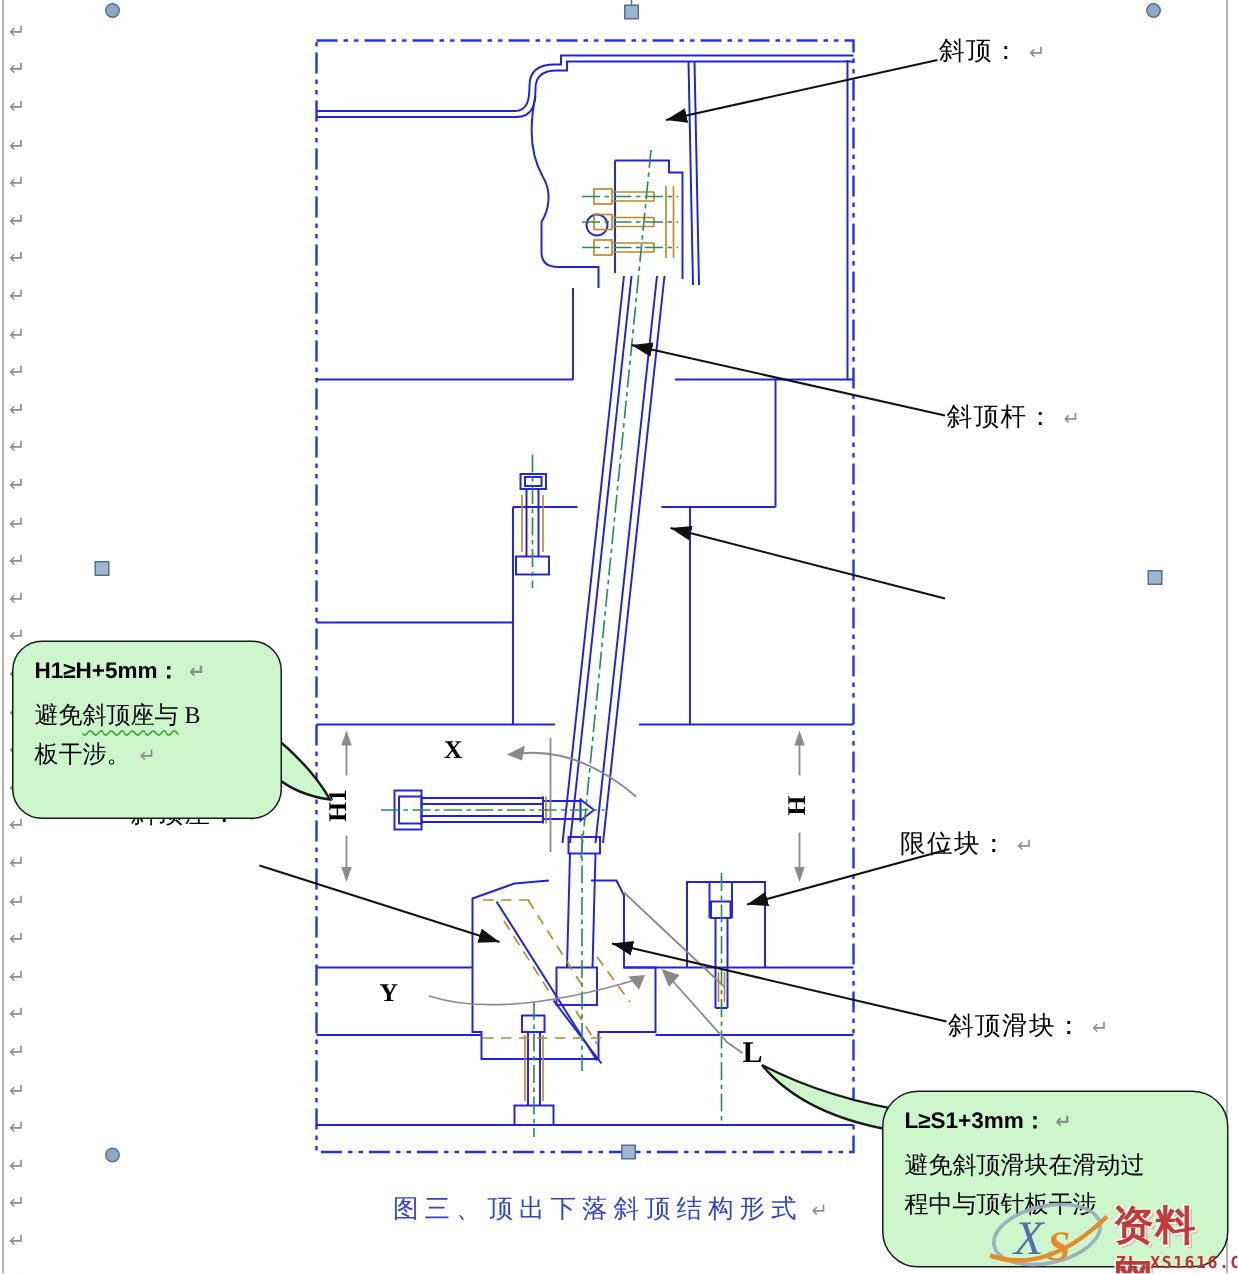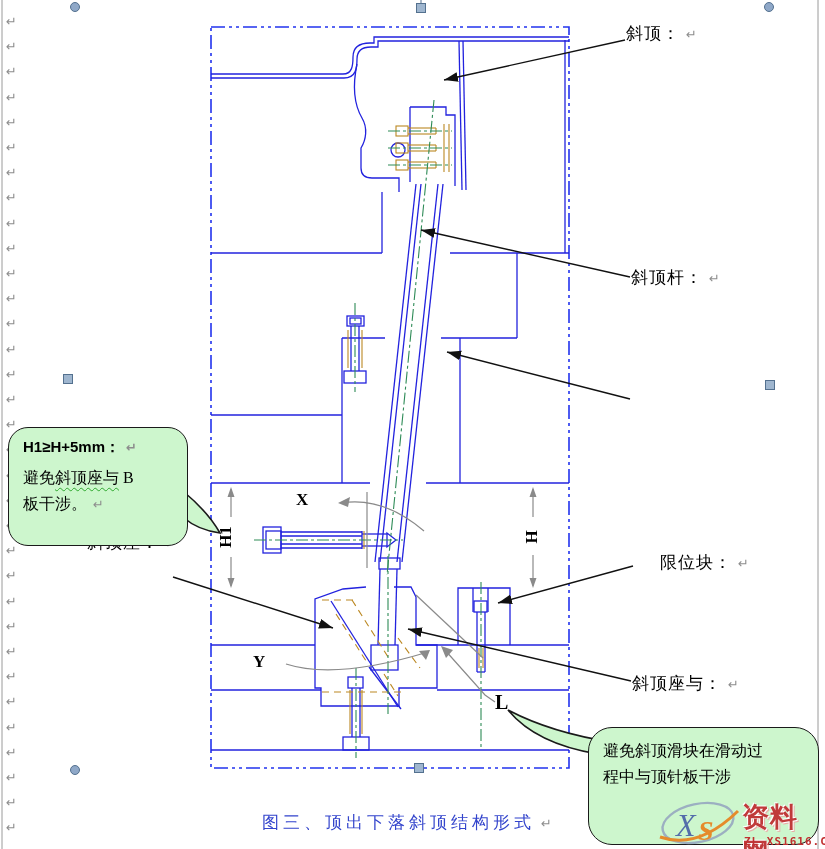--- a/index.html
+++ b/index.html
@@ -13,21 +13,21 @@
   .dim{position:absolute;font-size:17px;font-weight:bold;color:#000;
        font-family:"Liberation Serif",serif;}
   .rot{transform:rotate(-90deg);transform-origin:center;}
   .callout{position:absolute;background:#cdf6cd;border:1.6px solid #1a1a1a;border-radius:20px;
            padding:10px 12px 22px 14px;box-sizing:border-box;z-index:4;}
   .callout .title{font-family:"Liberation Sans","DejaVu Sans",sans-serif;font-weight:bold;
            font-size:15px;color:#000;margin-bottom:8px;}
   .callout .body{font-size:16px;line-height:26px;color:#000;}
   .wavy{text-decoration:underline;text-decoration-style:wavy;text-decoration-color:#2ea82e;
         text-decoration-thickness:1px;text-underline-offset:4px;}
-  .caption{position:absolute;color:#3344cc;font-size:17px;letter-spacing:4px;white-space:nowrap;margin-top:17px;}
+  .caption{position:absolute;color:#3344cc;font-size:17px;letter-spacing:4px;white-space:nowrap;}
   .wm-brand{position:absolute;font-size:27px;font-weight:bold;color:#c03a3a;letter-spacing:1px;
         font-family:"Liberation Sans",sans-serif;z-index:7;
         text-shadow:-1px -1px 0 #fff,1px 1px 0 #fff,2px 2px 0 #e6b0a8;}
   .wm-url{position:absolute;font-size:11px;font-weight:bold;color:#c03030;letter-spacing:1px;
         font-family:"DejaVu Sans Mono",monospace;z-index:7;}
   .wm-logo{z-index:7;opacity:.92;}
 </style>
 </head>
 <body>
 
@@ -255,45 +255,46 @@
       <span class="pm mpm" style="top: 806.4px;">↵</span>
       <span class="pm mpm" style="top: 831.6px;">↵</span>
     </div>
 
   <div class="lbl" style="left:626px;top:22px">
     <span>斜顶：</span><span class="pm">↵</span>
   </div>
   <div class="lbl" style="left:631px;top:266px">
     <span>斜顶杆：</span><span class="pm">↵</span>
   </div>
-  <div class="lbl" style="left:660px;top:551px">
+  <div class="lbl" style="left:600px;top:551px">
     <span>限位块：</span><span class="pm">↵</span>
   </div>
   <div class="lbl" style="left:632px;top:672px">
-    <span>斜顶座与：</span><span class="pm">↵</span>
+    <span>斜顶滑块：</span><span class="pm">↵</span>
   </div>
   <div class="lbl" style="left:87px;top:531px">
     <span>斜顶座：</span><span class="pm">↵</span>
   </div>
 
   <div class="dim" style="left:296px;top:490px">X</div>
   <div class="dim" style="left:253px;top:652px">Y</div>
   <div class="dim" style="left:495px;top:691px;font-size:20px">L</div>
   <div class="dim rot" style="left:215px;top:527px">H1</div>
   <div class="dim rot" style="left:525px;top:527px">H</div>
 
   <div class="callout" style="left:8px;top:427px;width:180px;height:119px">
     <div class="title"><span>H1≥H+5mm：</span><span class="pm">↵</span></div>
     <div class="body">
       <span>避免</span><span class="wavy">斜顶座与</span><span> B</span><br>
       <span>板干涉。</span><span class="pm">↵</span>
     </div>
   </div>
 
   <div class="callout" style="left:588px;top:727px;width:231px;height:118px;border-radius:24px">
+    <div class="title"><span>L≥S1+3mm：</span><span class="pm">↵</span></div>
     <div class="body">
       <span>避免斜顶滑块在滑动过</span><br>
       <span>程中与顶针板干涉</span>
     </div>
   </div>
 
   <div class="caption" style="left:262px;top:794px">
     <span>图三、顶出下落斜顶结构形式</span><span class="pm">↵</span>
   </div>
 

